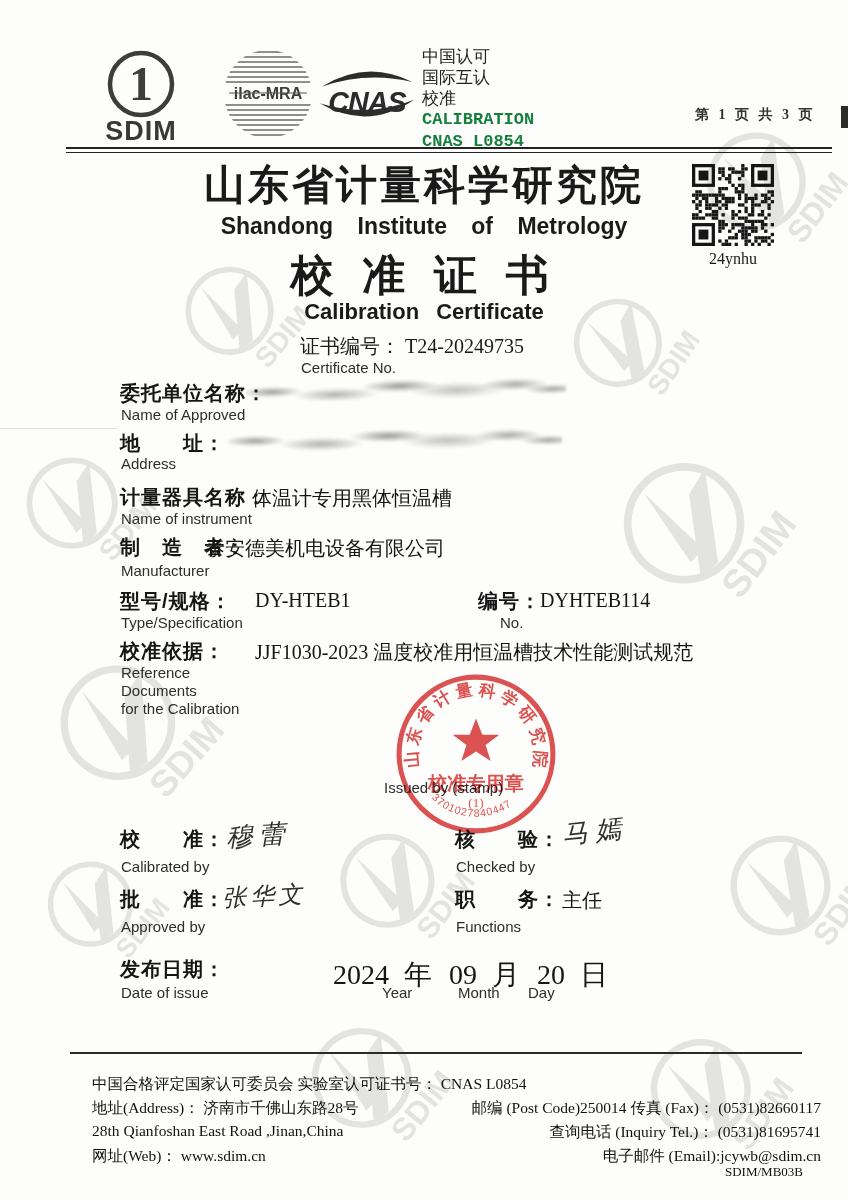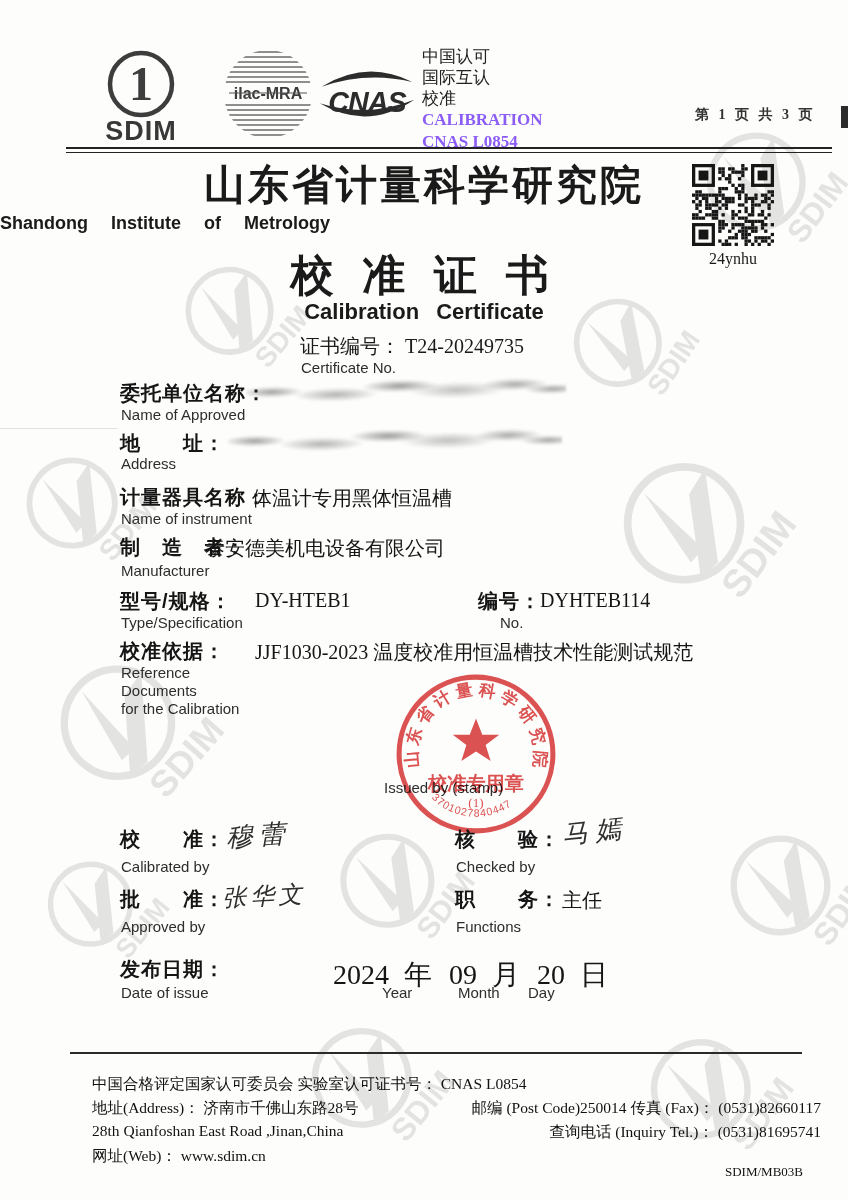--- a/index.html
+++ b/index.html
@@ -1,26 +1,26 @@
 <!DOCTYPE html>
 <html><head>
 <meta charset="utf-8">
 <style>
   html,body{margin:0;padding:0;background:#e9e9e9;}
   .page{position:relative;width:848px;height:1200px;margin:0 auto;background:#fdfdfb;overflow:hidden;
         font-family:"Liberation Serif",serif;color:#1a1a1a;}
   .abs{position:absolute;}
   
   .accr-cn{font-family:"Liberation Serif",serif;font-size:17px;line-height:21px;color:#222;}
-  .accr-en{font-family:Liberation Serif, serif;font-weight:bold;font-size:17px;line-height:22px;color:#8b5cf6;}
+  .accr-en{font-family:Liberation Mono, monospace;font-weight:bold;font-size:17px;line-height:22px;color:#15803d;}
   .page-info{font-family:"Liberation Serif",serif;font-size:14px;letter-spacing:3px;color:#333;font-weight:bold;}
   .double-rule{border-top:2.5px solid #232323;border-bottom:1.5px solid #232323;height:3px;}
   
   .t-cn{left:0;right:0;text-align:center;font-size:41px;font-weight:bold;letter-spacing:3px;}
-  .t-en{left:0;right:0;font-family:"Liberation Sans",sans-serif;font-size:18px;font-weight:bold;word-spacing:18px;}
+  .t-en{left:0;right:0;text-align:center;font-family:"Liberation Sans",sans-serif;font-size:23px;font-weight:bold;word-spacing:18px;}
   .c-cn{left:0;right:0;text-align:center;font-size:43px;font-weight:bold;letter-spacing:9px;}
   .c-en{left:0;right:0;text-align:center;font-family:"Liberation Sans",sans-serif;font-size:22px;font-weight:bold;word-spacing:11px;}
   .certno{font-size:20px;}
   
   .cn-label{font-family:"Liberation Sans",sans-serif;font-weight:bold;font-size:20px;color:#151515;letter-spacing:1px;}
   .sub{font-family:"Liberation Sans",sans-serif;font-size:15px;color:#2d2d2d;}
   .val{font-family:"Liberation Serif",serif;font-size:20px;color:#151515;}
   .smudge{filter:blur(1.3px);opacity:.85;border-radius:8px;
     background:
       radial-gradient(ellipse 45px 8px at 8% 45%, rgba(55,55,55,.55), transparent 70%),
@@ -452,15 +452,16 @@
   <div class="abs sub" style="left:528px;top:984px">Day</div>
 
   <div class="abs" style="left:70px;top:1052px;width:732px;border-top:2px solid #2a2a2a"></div>
 
   <div class="abs foot" style="left:92px;top:1062px">中国合格评定国家认可委员会 实验室认可证书号： CNAS L0854</div>
   <div class="abs foot" style="left:92px;top:1086px">地址(Address)： 济南市千佛山东路28号</div>
   <div class="abs foot" style="left:92px;top:1110px">28th Qianfoshan East Road ,Jinan,China</div>
   <div class="abs foot" style="left:92px;top:1134px">网址(Web)： www.sdim.cn</div>
   <div class="abs foot foot-right" style="right:27px;top:1086px">邮编 (Post Code)250014  传真 (Fax)： (0531)82660117</div>
   <div class="abs foot foot-right" style="right:27px;top:1110px">查询电话 (Inquiry Tel.)： (0531)81695741</div>
+  <div class="abs foot foot-right" style="right:27px;top:1134px">电子邮件 (Email):jcywb@sdim.cn</div>
   <div class="abs foot" style="right:45px;top:1152px;font-size:13px">SDIM/MB03B</div>
 
 </div>
 
 </body></html>

